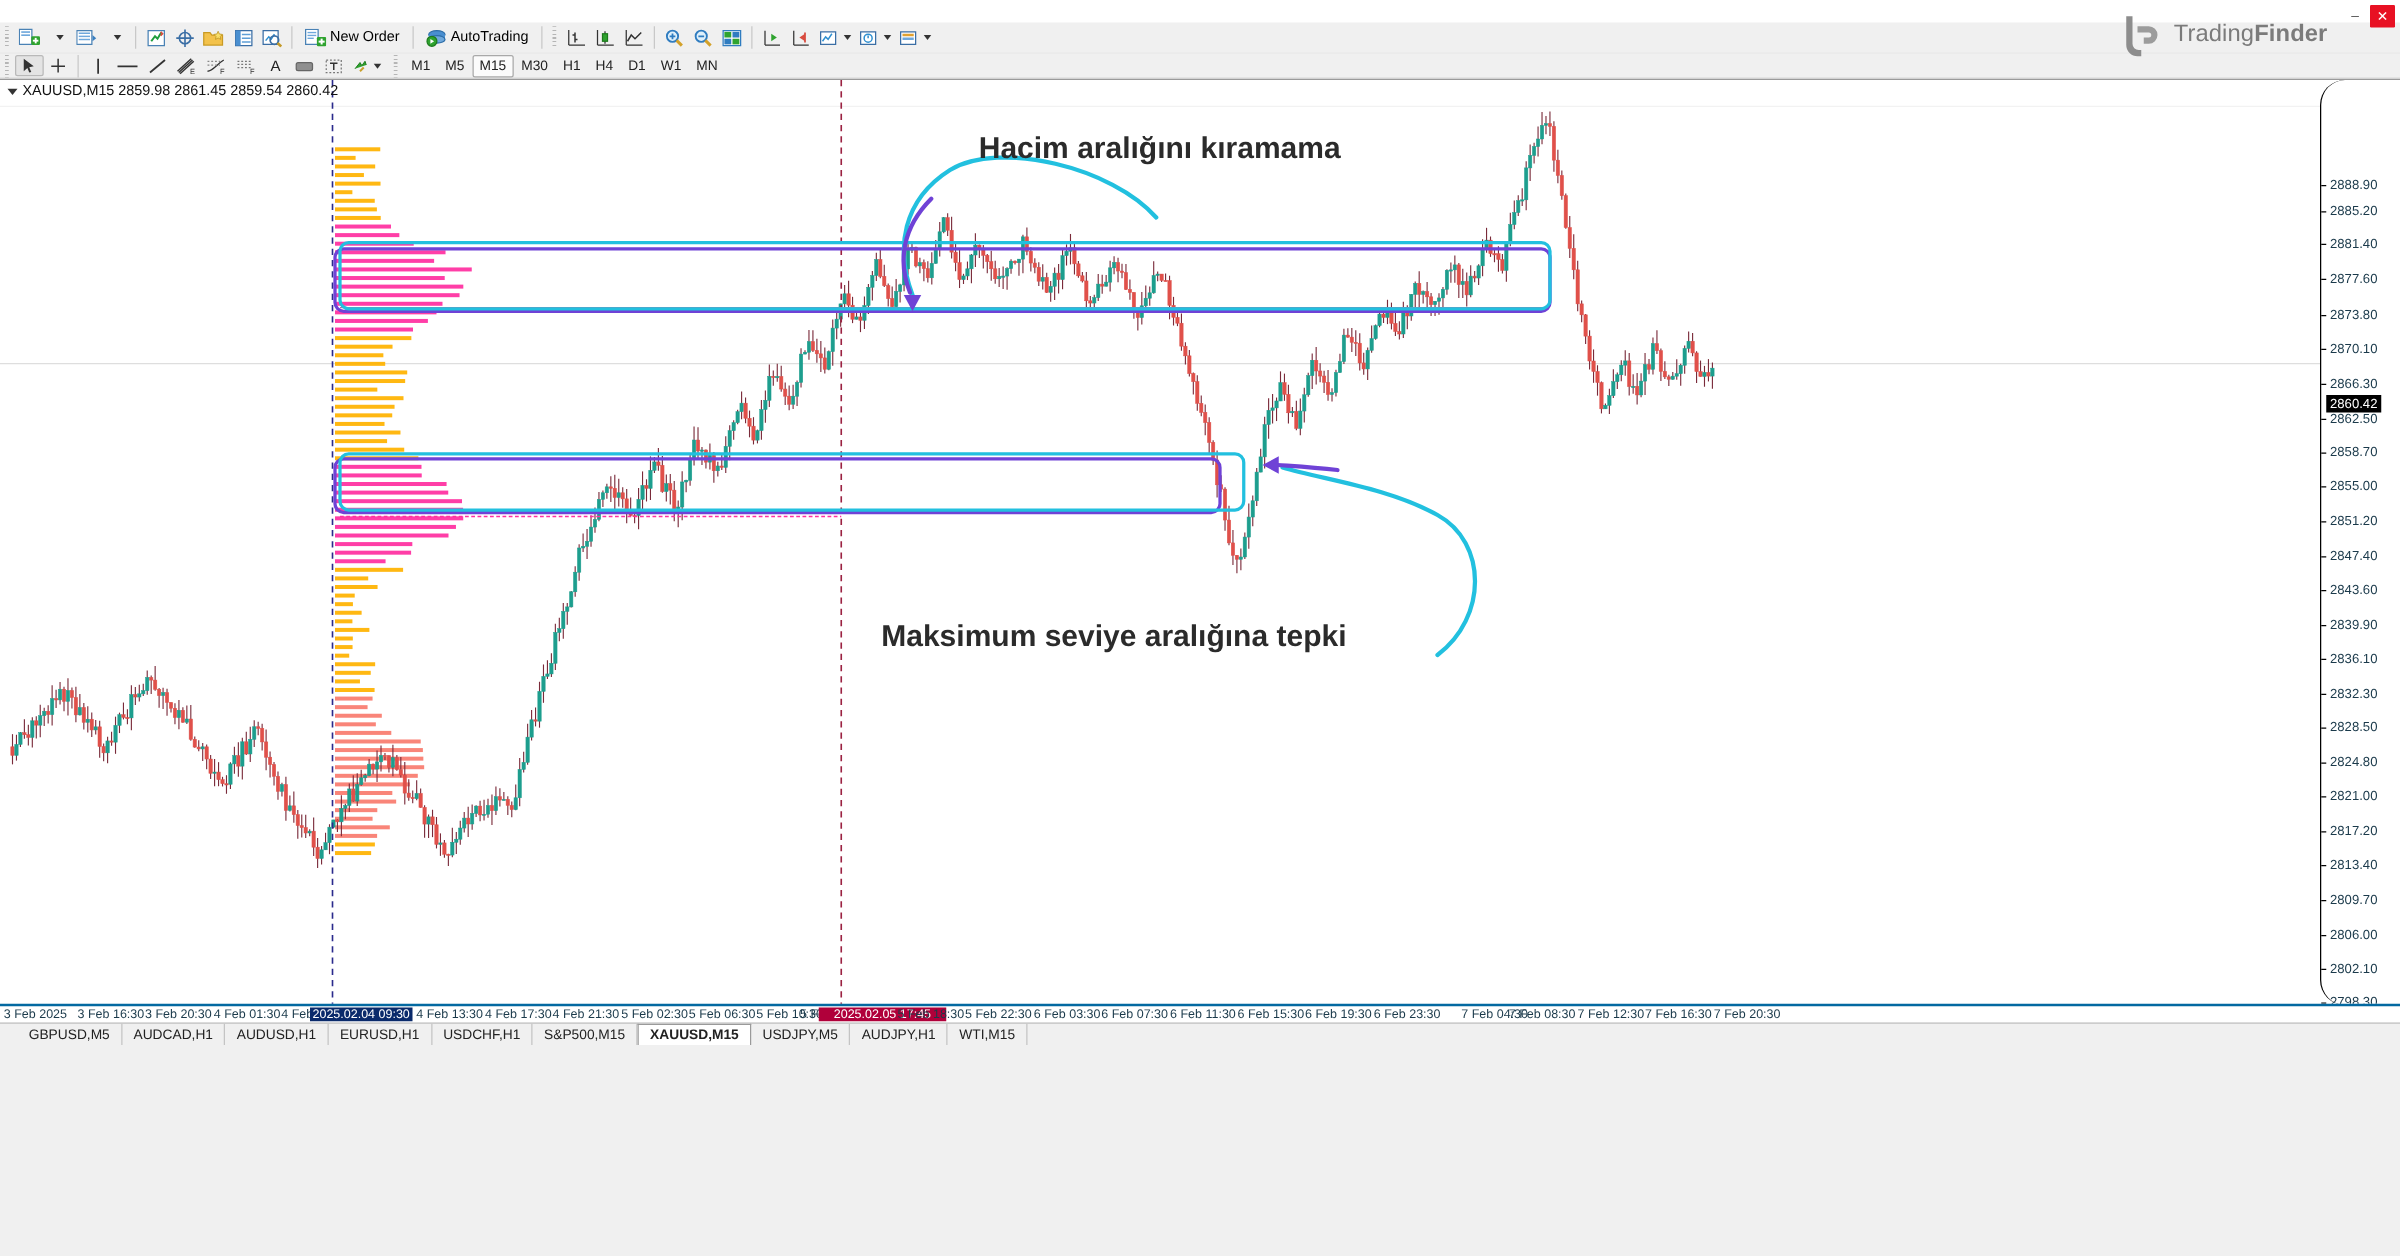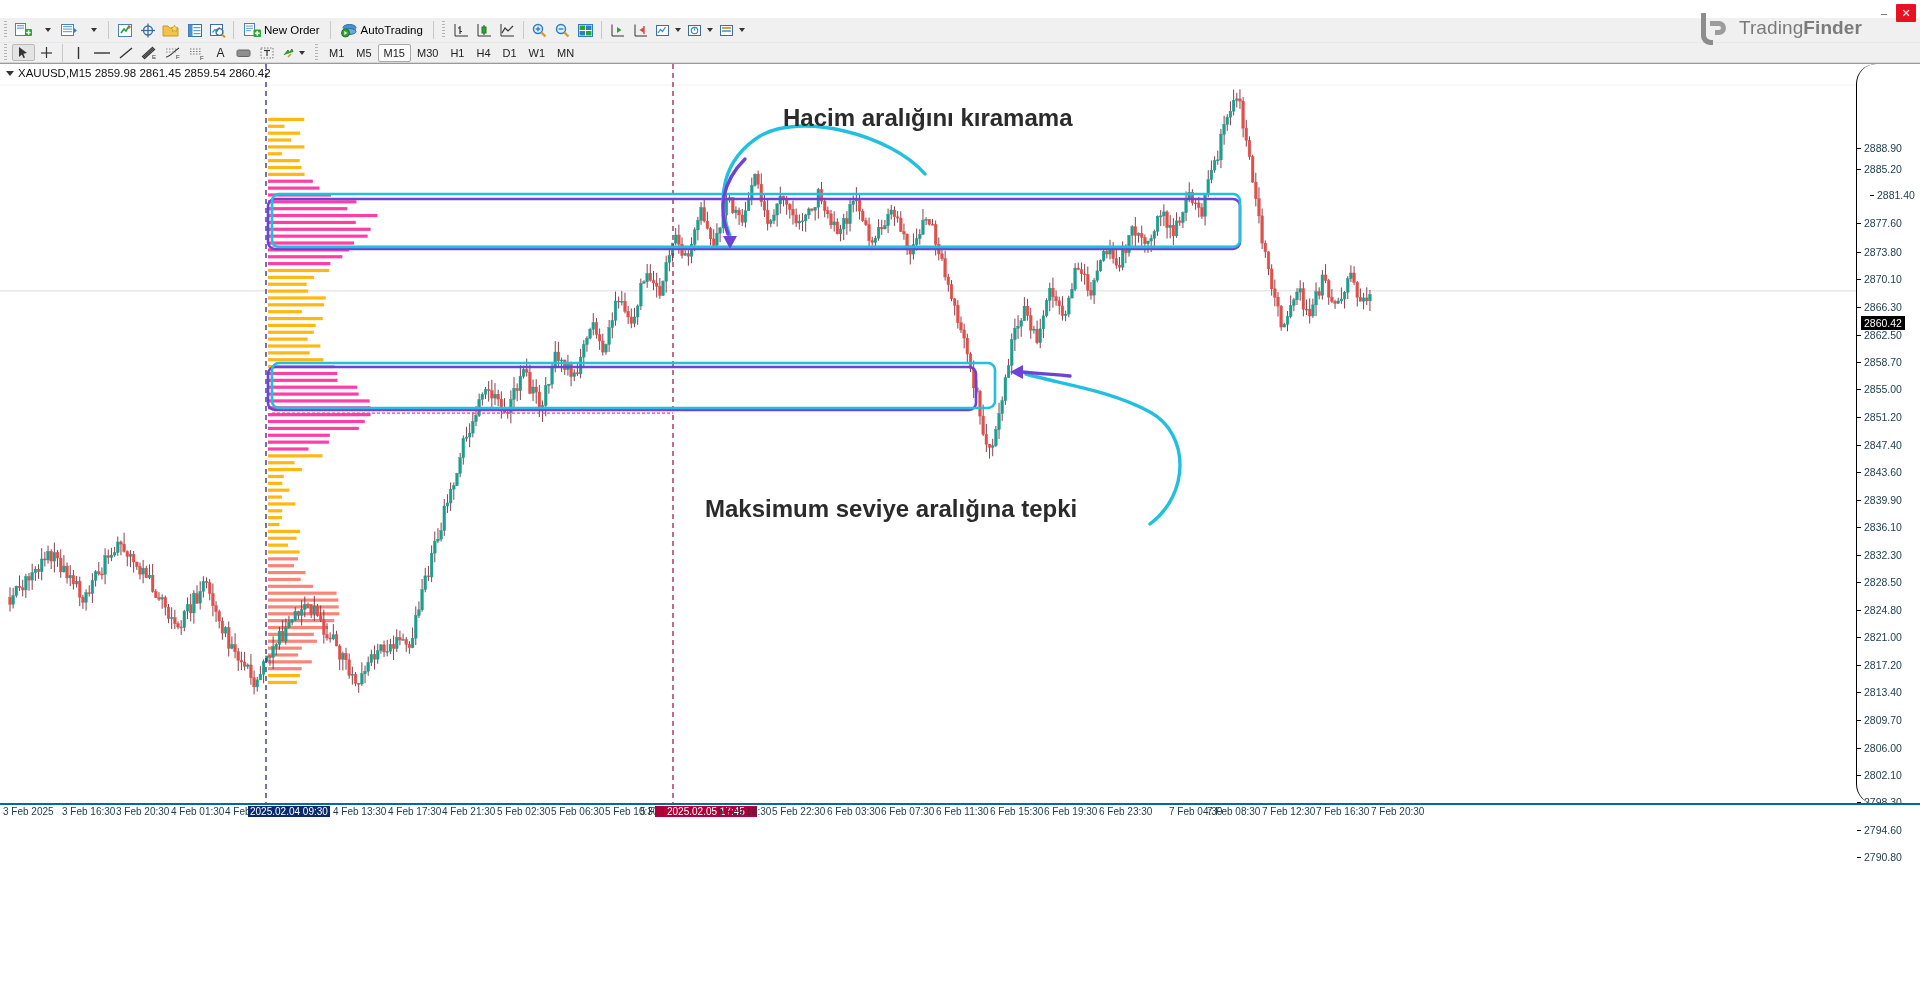--- a/index.html
+++ b/index.html
@@ -1421,21 +1421,21 @@
             <path d="M 1010 308 l 13 -7 l 0 14 z" fill="#6f42d6"></path>
           </g>
           <text x="783" y="62" font-size="24" font-weight="bold" fill="#2b2b2b" font-family="Liberation Sans, sans-serif">Hacim aralığını kıramama</text>
           <text x="705" y="453" font-size="24" font-weight="bold" fill="#2b2b2b" font-family="Liberation Sans, sans-serif">Maksimum seviye aralığına tepki</text>
         </svg>
     </div>
 
     <div class="price-axis">
         <div class="price-lbl" style="top: 84px;"><span class="tick"></span>2888.90</div>
         <div class="price-lbl" style="top: 105px;"><span class="tick"></span>2885.20</div>
-        <div class="price-lbl" style="top: 131px; margin-left: 13px;"><span class="tick"></span>2881.40</div>
+        <div class="price-lbl" style="top: 131px;"><span class="tick"></span>2881.40</div>
         <div class="price-lbl" style="top: 159px;"><span class="tick"></span>2877.60</div>
         <div class="price-lbl" style="top: 188px;"><span class="tick"></span>2873.80</div>
         <div class="price-lbl" style="top: 215px;"><span class="tick"></span>2870.10</div>
         <div class="price-lbl" style="top: 243px;"><span class="tick"></span>2866.30</div>
         <div class="price-lbl" style="top: 271px;"><span class="tick"></span>2862.50</div>
         <div class="price-lbl" style="top: 298px;"><span class="tick"></span>2858.70</div>
         <div class="price-lbl" style="top: 325px;"><span class="tick"></span>2855.00</div>
         <div class="price-lbl" style="top: 353px;"><span class="tick"></span>2851.20</div>
         <div class="price-lbl" style="top: 381px;"><span class="tick"></span>2847.40</div>
         <div class="price-lbl" style="top: 408px;"><span class="tick"></span>2843.60</div>
@@ -1480,14 +1480,28 @@
       <div class="time-lbl" style="left: 990px;">6 Feb 15:30</div>
       <div class="time-lbl" style="left: 1044px;">6 Feb 19:30</div>
       <div class="time-lbl" style="left: 1099px;">6 Feb 23:30</div>
       <div class="time-lbl" style="left: 1153px; margin-left: 16px;">7 Feb 04:30</div>
       <div class="time-lbl" style="left: 1207px;">7 Feb 08:30</div>
       <div class="time-lbl" style="left: 1262px;">7 Feb 12:30</div>
       <div class="time-lbl" style="left: 1316px;">7 Feb 16:30</div>
       <div class="time-lbl" style="left: 1371px;">7 Feb 20:30</div>
     </div>
 
+  <div class="tabbar">
+    <div class="tabs-row">
+        <div class="chart-tab">GBPUSD,M5</div>
+        <div class="chart-tab">AUDCAD,H1</div>
+        <div class="chart-tab">AUDUSD,H1</div>
+        <div class="chart-tab">EURUSD,H1</div>
+        <div class="chart-tab">USDCHF,H1</div>
+        <div class="chart-tab">S&amp;P500,M15</div>
+        <div class="chart-tab active">XAUUSD,M15</div>
+        <div class="chart-tab">USDJPY,M5</div>
+        <div class="chart-tab">AUDJPY,H1</div>
+        <div class="chart-tab">WTI,M15</div>
+      </div>
+  </div>
 
 </div>
 
 </body></html>

